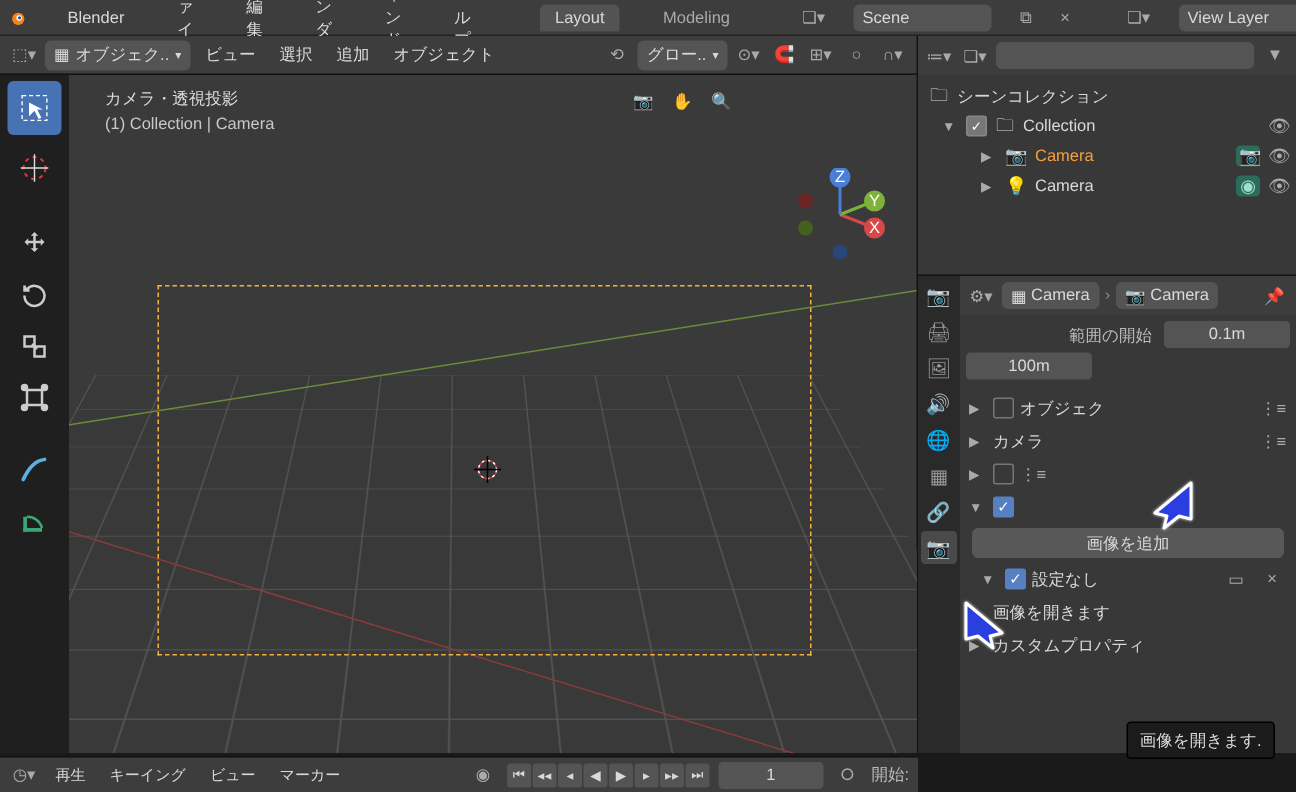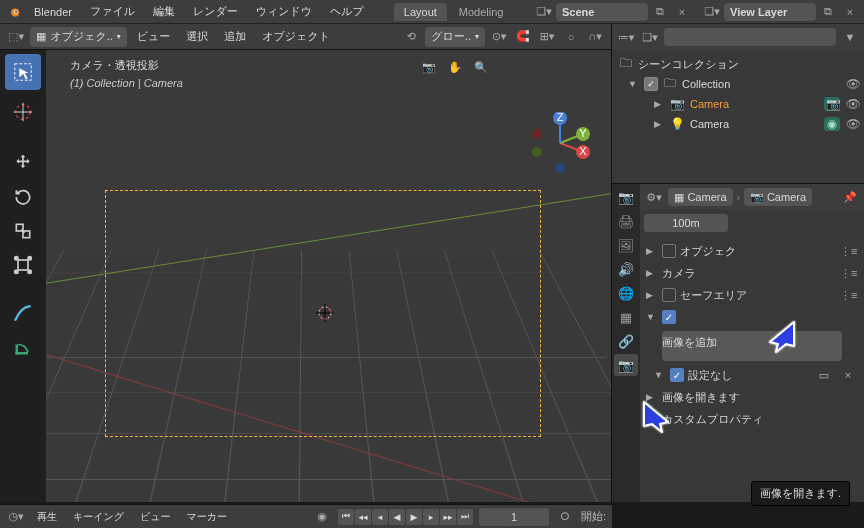--- a/index.html
+++ b/index.html
@@ -14,26 +14,26 @@
     --accent: #5680c2;
     --orange: #f5831f;
     --highlight: #4772b3;
     --border: #222;
   }
   * { box-sizing: border-box; margin:0; padding:0; font-family: sans-serif; font-size: 11px; }
   body { background:#1a1a1a; color:var(--text); width:864px; height:528px; overflow:hidden; position:relative;}
   .spacer { flex:1; }
 
   
-  #topbar { height:24px; background:var(--bg-header); display:flex; align-items:center; padding:0 4px; gap:2px; border-bottom:1px solid var(--border); }
+  #topbar { height:24px; background:var(--bg-header); display:flex; align-items:center; padding:0 4px; gap:19px; border-bottom:1px solid var(--border); }
   .menu-item { padding:3px 8px; color:var(--text); cursor:pointer; border-radius:3px;}
   .tab { padding:3px 10px; color:var(--text-dim); border-radius:4px 4px 0 0; cursor:pointer; }
   .tab.active { background:#535353; color:var(--text);}
   .scene-box { display:flex; align-items:center; background:var(--bg-input); border-radius:4px; height:18px; padding:0 6px; gap:4px;}
-  .scene-box input { background:transparent; border:none; color:var(--text); width:80px; outline:none;font-weight:bold;}
+  .scene-box input { background:transparent; border:none; color:var(--text); width:80px; outline:none;}
   .icon-btn { width:20px; height:18px; display:flex;align-items:center;justify-content:center;color:var(--text-dim); cursor:pointer; border-radius:3px;}
 
   
   #header2 { height:26px; background:var(--bg-header); display:flex; align-items:center; padding:0 6px; gap:4px; border-bottom:1px solid #111;}
   .dropdown { display:flex;align-items:center;background:var(--bg-input); border-radius:4px; padding:2px 6px; gap:4px; height:20px; cursor:pointer;}
   .hdr-btn { padding:3px 6px; color:var(--text); cursor:pointer; border-radius:3px;}
 
   
   #main { display:flex; height:478px; }
   #leftcol { width:46px; background:var(--bg-darker); display:flex; flex-direction:column; align-items:center; padding-top:4px; gap:4px;}
@@ -43,21 +43,21 @@
   #viewport { flex:1; background:#3a3a3a; position:relative; overflow:hidden;}
   #viewport-inner{position:absolute; inset:0; background:
      linear-gradient(#555 1px, transparent 1px) 0 0/60px 60px,
      linear-gradient(90deg,#555 1px, transparent 1px) 0 0/60px 60px,
      #393939;
      transform: perspective(800px) rotateX(55deg) translateY(60px);
      transform-origin:center 70%;
   }
   .camera-rect { position:absolute; left:105px; top:140px; width:436px; height:247px; border:1px dashed #f5b23c;}
   .vp-label { color:#ddd; font-size:11px;}
-  .vp-label2 { color:#c8c8c8; font-size:11px;font-style:italic;}
+  .vp-label2 { color:#c8c8c8; font-size:11px;}
   .gizmo { position:absolute; top:62px; right:20px; width:62px; height:62px;}
   .cursor3d { position:absolute; left:316px; top:254px; width:18px; height:18px;}
 
   
   #right { width:252px; display:flex; flex-direction:column; background:var(--bg-panel);}
   #outliner { height:160px; border-bottom:1px solid #111; display:flex; flex-direction:column;}
   .outliner-hdr{height:26px;background:var(--bg-header);display:flex;align-items:center;padding:0 4px;gap:4px;}
   .search{flex:1;background:var(--bg-input);border:none;border-radius:4px;height:18px;padding:0 6px;color:var(--text);}
   .tree{flex:1;overflow:auto;padding:4px 2px;}
   .tree-row{display:flex;align-items:center;height:20px;gap:4px;padding-left:4px;cursor:pointer;}
@@ -76,21 +76,21 @@
   .pill{display:flex;align-items:center;gap:3px;background:var(--bg-input);padding:2px 6px;border-radius:4px;height:18px;}
   .prop-scroll{flex:1;overflow:auto;padding:2px 4px;}
   .field-row{display:flex;align-items:center;height:20px;gap:4px;margin:1px 0;}
   .field-label{flex:1;text-align:right;color:#bbb;padding-right:4px;}
   .field-val{width:84px;background:var(--bg-input);border-radius:3px;text-align:center;height:18px;line-height:18px;}
   .panel-hdr{display:flex;align-items:center;height:22px;gap:4px;padding:0 2px;cursor:pointer;}
   .panel-hdr .tri{width:12px;font-size:9px;color:var(--text-dim);}
   .panel-hdr .check{width:14px;height:14px;border:1px solid #777;border-radius:2px;display:flex;align-items:center;justify-content:center;font-size:10px;}
   .panel-hdr .check.on{background:var(--accent);border-color:var(--accent);color:#fff;}
   .panel-hdr .opts{width:18px;color:var(--text-dim);cursor:pointer;}
-  .big-btn{background:var(--bg-button);border-radius:4px;text-align:left;height:30px;line-height:22px;margin:3px 18px;cursor:pointer;}
+  .big-btn{background:var(--bg-button);border-radius:4px;text-align:center;height:20px;line-height:22px;margin:3px 4px;cursor:pointer;}
   .subpanel{padding:2px 2px 4px 12px;}
   .seg{display:flex;border-radius:4px;overflow:hidden;background:var(--bg-input);height:20px;}
   .seg div{flex:1;text-align:center;line-height:20px;cursor:pointer;color:#ccc;}
   .seg div.on{background:var(--highlight);color:#fff;}
   .open-row{display:flex;gap:2px;height:22px;margin-top:4px;}
   .open-row .slot{width:28px;background:var(--bg-input);border-radius:3px;display:flex;align-items:center;justify-content:center;font-size:13px;}
   .open-row .open-btn{flex:1;background:var(--bg-button);border-radius:3px;text-align:center;line-height:22px;cursor:pointer;}
 
   
   #timeline{position:absolute;left:0;bottom:0;height:24px;background:var(--bg-header);width:612px;display:flex;align-items:center;padding:0 6px;gap:6px;border-top:1px solid #111;}
@@ -329,39 +329,42 @@
           <span style="color:#888">›</span>
           <div class="pill">
             <span>📷</span>
             <span>Camera</span>
           </div>
           <span class="spacer"></span>
           <span class="icon-btn">📌</span>
         </div>
         <div class="prop-scroll">
           <div class="field-row">
+            <span class="field-label">範囲の開始</span>
+            <span class="field-val">0.1m</span>
+          </div>
+          <div class="field-row">
             <span class="field-val">100m</span>
           </div>
           <div style="height:6px"></div>
 
           <div class="panel-hdr">
             <span class="tri">▶</span>
             <span class="check"></span>
             <span style="flex:1">オブジェク</span>
             <span class="opts">⋮≡</span>
           </div>
           <div class="panel-hdr">
             <span class="tri">▶</span>
             <span style="flex:1">カメラ</span>
             <span class="opts">⋮≡</span>
           </div>
           <div class="panel-hdr">
             <span class="tri">▶</span>
             <span class="check"></span>
-            <span style="flex:1">セーフエリア</span>
             <span class="opts">⋮≡</span>
           </div>
           <div class="panel-hdr">
             <span class="tri">▼</span>
             <span class="check on">✓</span>
           </div>
           <div class="big-btn">画像を追加</div>
 
           <div class="panel-hdr" style="padding-left:10px">
             <span class="tri">▼</span>

